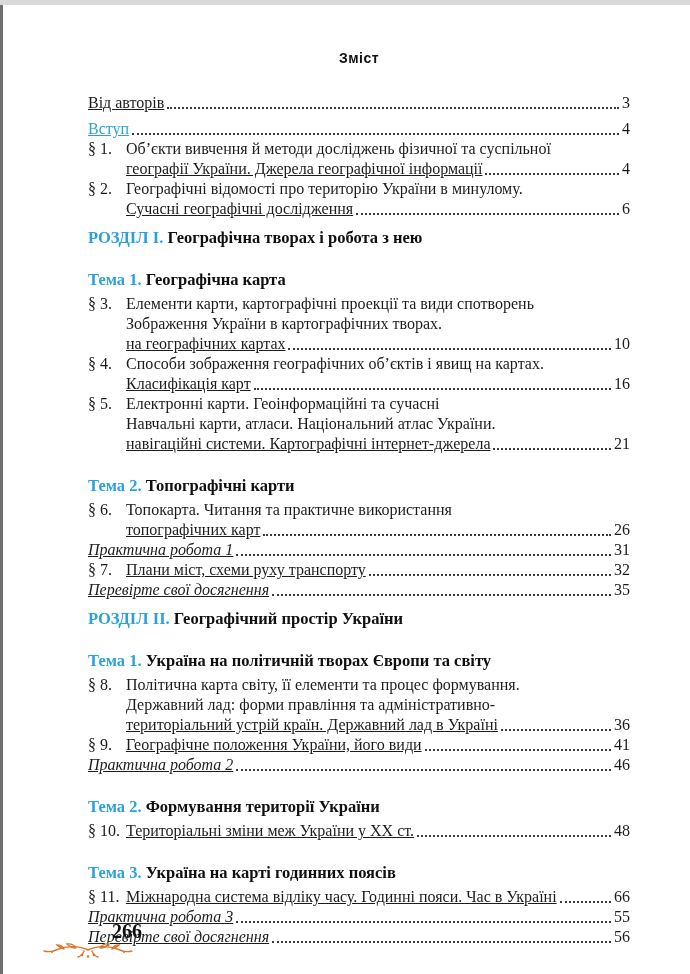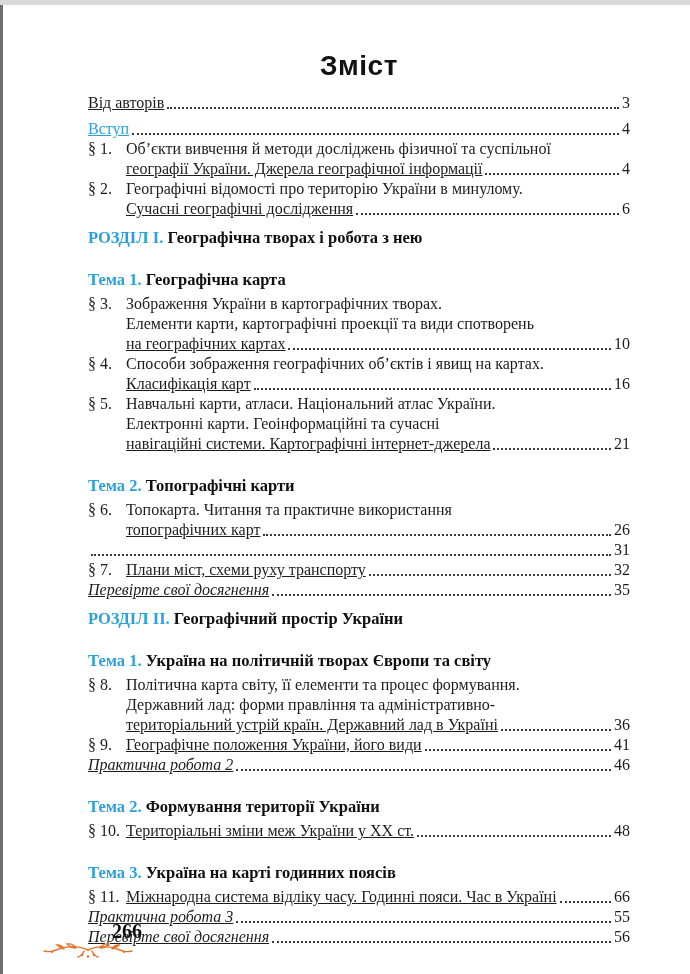--- a/index.html
+++ b/index.html
@@ -18,21 +18,21 @@
     color:var(--ink);
   }
   
   .edge-top{position:absolute;left:0;top:0;width:690px;height:5px;background:#d9d9d9;}
   .edge-left{position:absolute;left:0;top:5px;width:3px;height:969px;background:#6f6f6f;}
 
   .title{
     position:absolute;left:88px;top:50px;width:542px;
     text-align:center;
     font-family:"Liberation Sans","DejaVu Sans",sans-serif;
-    font-weight:bold;font-size:28px;color:#111;
+    font-weight:bold;font-size:14px;color:#111;
     letter-spacing:.5px;
   }
 
   .toc{
     position:absolute;left:88px;top:93px;width:542px;
     font-size:16px;line-height:20px;
   }
   .entry{position:relative;}
   .entry.has-label{padding-left:38px;}
   .entry-label{position:absolute;left:0;top:0;}
@@ -103,59 +103,60 @@
         <div class="line last">
           <span class="text">Сучасні географічні дослідження</span>
           <span class="leader"></span>
           <span class="pageref">6</span>
         </div>
       </div>
       <div class="heading rozdil"><span class="h-label">РОЗДІЛ І. </span><span class="h-title">Географічна творах і робота з нею</span></div>
       <div class="heading tema"><span class="h-label">Тема 1. </span><span class="h-title">Географічна карта</span></div>
       <div class="entry plain has-label">
         <span class="entry-label">§ 3.</span>
+        <div class="line"><span class="text">Елементи карти, картографічні проекції та види спотворень</span></div>
         <div class="line"><span class="text">Зображення України в картографічних творах.</span></div>
-        <div class="line"><span class="text">Елементи карти, картографічні проекції та види спотворень</span></div>
         <div class="line last">
           <span class="text">на географічних картах</span>
           <span class="leader"></span>
           <span class="pageref">10</span>
         </div>
       </div>
       <div class="entry plain has-label">
         <span class="entry-label">§ 4.</span>
         <div class="line"><span class="text">Способи зображення географічних об’єктів і явищ на картах.</span></div>
         <div class="line last">
           <span class="text">Класифікація карт</span>
           <span class="leader"></span>
           <span class="pageref">16</span>
         </div>
       </div>
       <div class="entry plain has-label">
         <span class="entry-label">§ 5.</span>
+        <div class="line"><span class="text">Електронні карти. Геоінформаційні та сучасні</span></div>
         <div class="line"><span class="text">Навчальні карти, атласи. Національний атлас України.</span></div>
-        <div class="line"><span class="text">Електронні карти. Геоінформаційні та сучасні</span></div>
         <div class="line last">
           <span class="text">навігаційні системи. Картографічні інтернет-джерела</span>
           <span class="leader"></span>
           <span class="pageref">21</span>
         </div>
       </div>
       <div class="heading tema"><span class="h-label">Тема 2. </span><span class="h-title">Топографічні карти</span></div>
       <div class="entry plain has-label">
         <span class="entry-label">§ 6.</span>
         <div class="line"><span class="text">Топокарта. Читання та практичне використання</span></div>
         <div class="line last">
           <span class="text">топографічних карт</span>
           <span class="leader"></span>
           <span class="pageref">26</span>
         </div>
       </div>
       <div class="entry italic">
         <div class="line last">
+          <span class="text">Практична робота 1</span>
           <span class="leader"></span>
           <span class="pageref">31</span>
         </div>
       </div>
       <div class="entry plain has-label">
         <span class="entry-label">§ 7.</span>
         <div class="line last">
           <span class="text">Плани міст, схеми руху транспорту</span>
           <span class="leader"></span>
           <span class="pageref">32</span>

